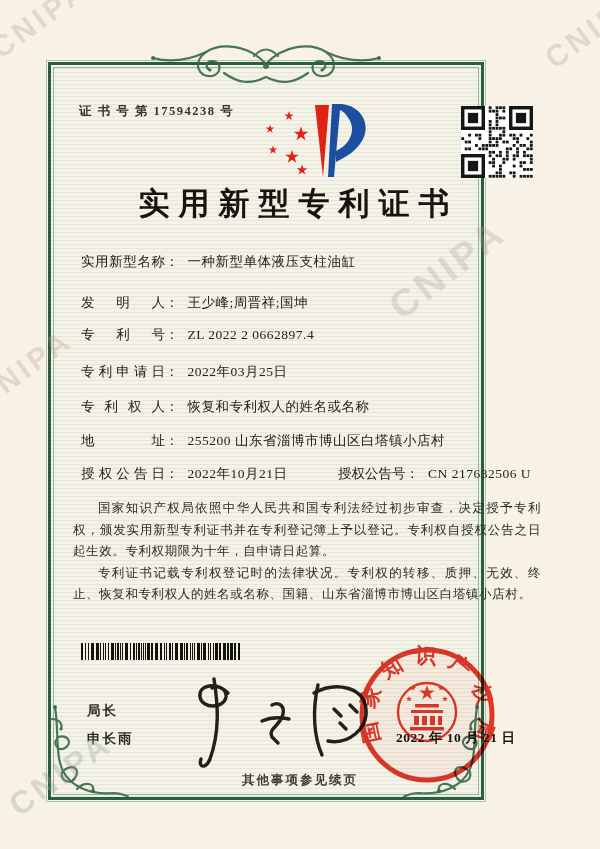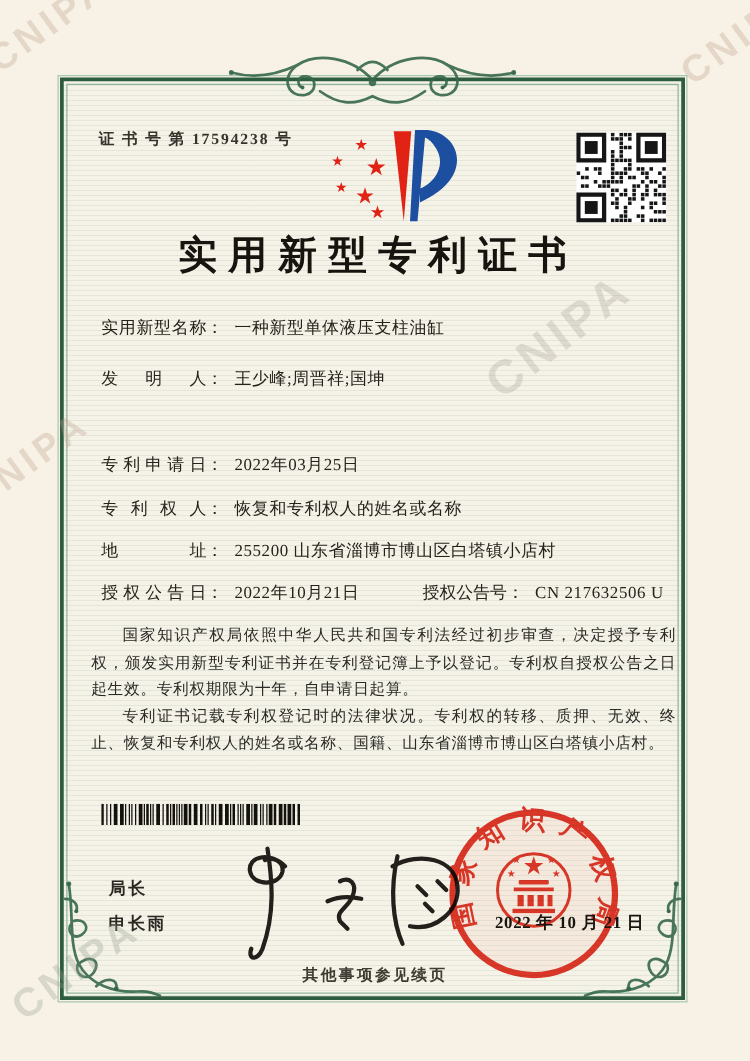--- a/index.html
+++ b/index.html
@@ -5,40 +5,40 @@
   html,body{margin:0;padding:0;}
   body{
     width:600px;height:849px;position:relative;overflow:hidden;
     background:#f8f2e6;
     font-family:"Liberation Serif","DejaVu Serif",serif;
   }
   .sheet{position:absolute;inset:0;}
 
   
   .frame{
-    position:absolute;left:48px;top:62px;width:500px;height:738px;
+    position:absolute;left:48px;top:62px;width:436px;height:738px;
     box-sizing:border-box;border:3px solid #2e5c40;
     outline:1px solid #a9c6b0;outline-offset:1px;
     background-color:#f5f2e8;
     background-image:repeating-linear-gradient(0deg,
       rgba(122,158,130,0.14) 0px,rgba(122,158,130,0.14) 1px,
       rgba(0,0,0,0) 1px,rgba(0,0,0,0) 4px);
   }
   .frame::before{
     content:"";position:absolute;inset:2px;border:1px solid #8fb89b;pointer-events:none;
   }
 
   .cert-no{position:absolute;left:28px;top:38px;font-size:12.5px;color:#37332c;
     letter-spacing:1.5px;font-weight:600;}
 
   .logo{position:absolute;left:205px;top:34px;width:115px;height:86px;}
   .qr{position:absolute;left:410px;top:41px;width:72px;height:72px;}
 
   .title{position:absolute;left:0;top:118px;width:100%;text-align:center;
-    font-size:31px;font-weight:700;color:#17130e;letter-spacing:9px;text-indent:9px;}
+    font-size:31px;font-weight:700;color:#17130e;letter-spacing:9px;text-indent:9px;padding-left:28px;}
 
   .field-row{position:absolute;left:30px;font-size:13.5px;font-weight:400;color:#26221b;
     white-space:nowrap;}
   .flabel{display:inline-block;width:84px;text-align:justify;text-align-last:justify;}
   .flabel2{display:inline-block;}
   .fcolon{display:inline-block;}
   .fvalue{display:inline-block;margin-left:9px;letter-spacing:0.5px;}
   .row1{top:188px}.row2{top:229px}.row3{top:261px}.row4{top:298px}
   .row5{top:333px}.row6{top:367px}.row7{top:400px}
   .grant-no{position:absolute;left:257px;top:0;}
@@ -282,20 +282,23 @@
       </svg>
 
     <div class="title">实用新型专利证书</div>
 
     <div class="field-row row1">
       <span class="flabel">实用新型名称</span><span class="fcolon">：</span><span class="fvalue">一种新型单体液压支柱油缸</span>
     </div>
     <div class="field-row row2">
       <span class="flabel">发明人</span><span class="fcolon">：</span><span class="fvalue">王少峰;周晋祥;国坤</span>
     </div>
+    <div class="field-row row3">
+      <span class="flabel">专利号</span><span class="fcolon">：</span><span class="fvalue">ZL 2022 2 0662897.4</span>
+    </div>
     <div class="field-row row4">
       <span class="flabel">专利申请日</span><span class="fcolon">：</span><span class="fvalue">2022年03月25日</span>
     </div>
     <div class="field-row row5">
       <span class="flabel">专利权人</span><span class="fcolon">：</span><span class="fvalue">恢复和专利权人的姓名或名称</span>
     </div>
     <div class="field-row row6">
       <span class="flabel">地址</span><span class="fcolon">：</span><span class="fvalue">255200 山东省淄博市博山区白塔镇小店村</span>
     </div>
     <div class="field-row row7">

